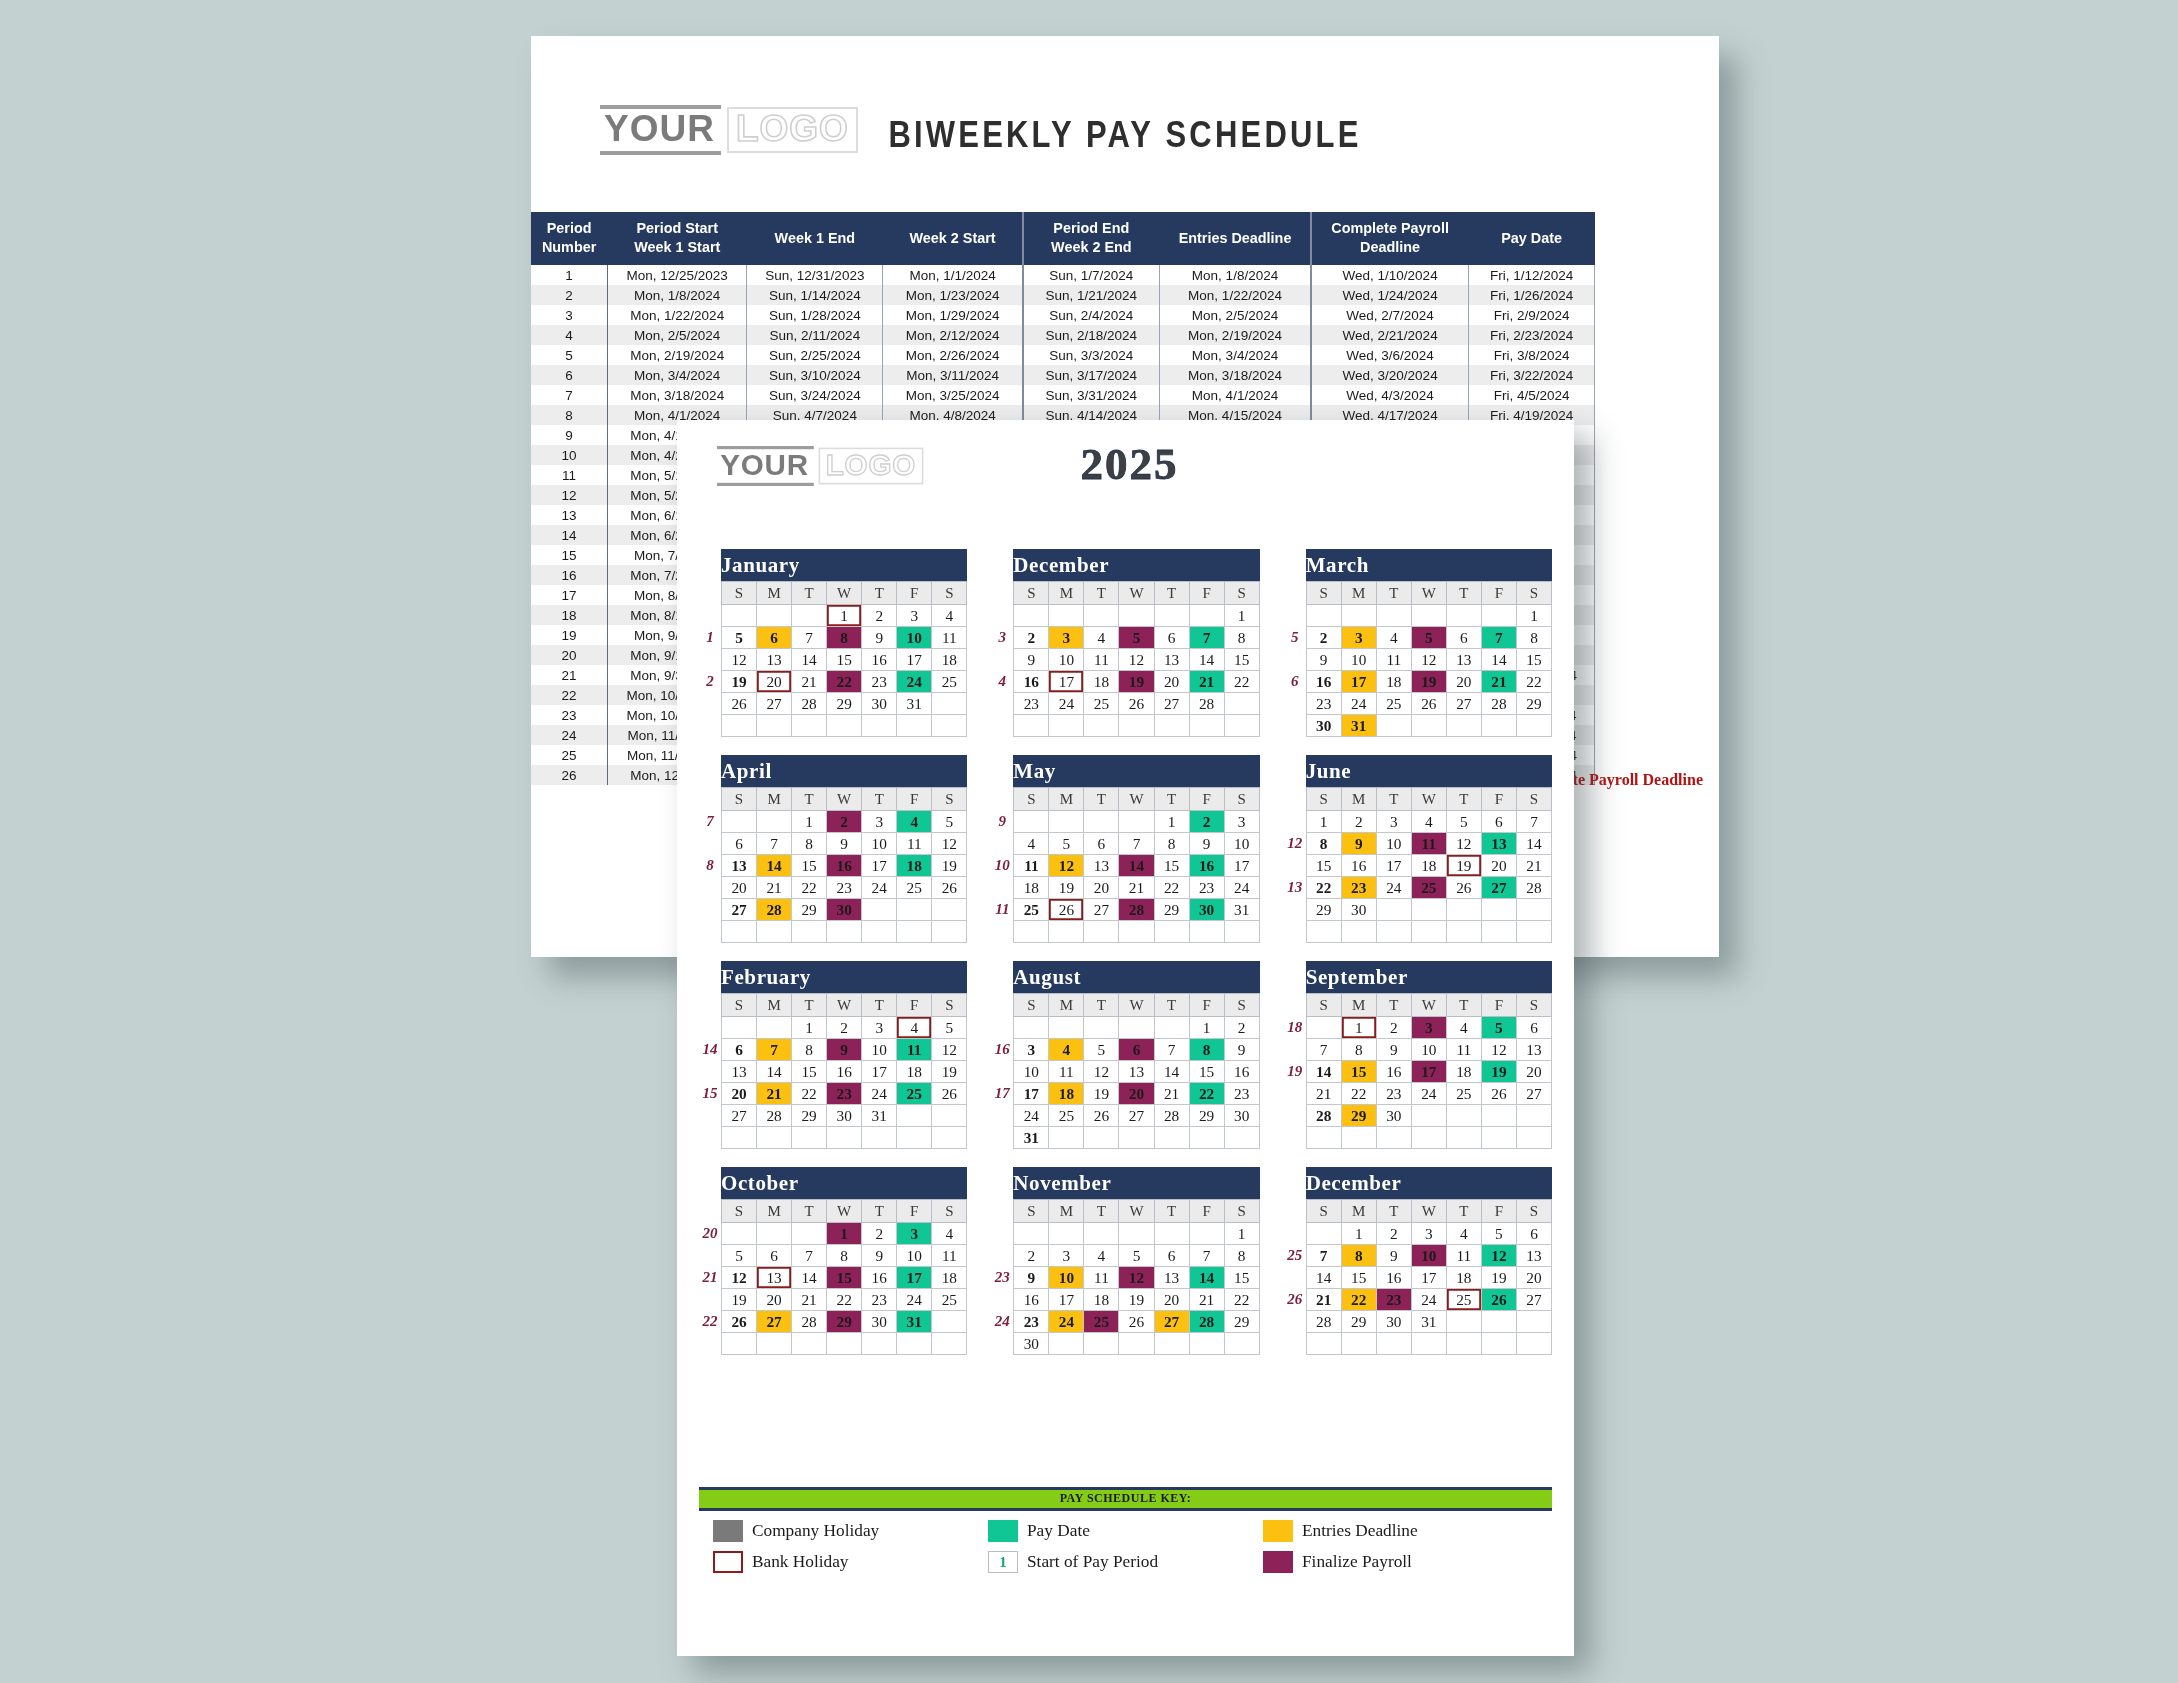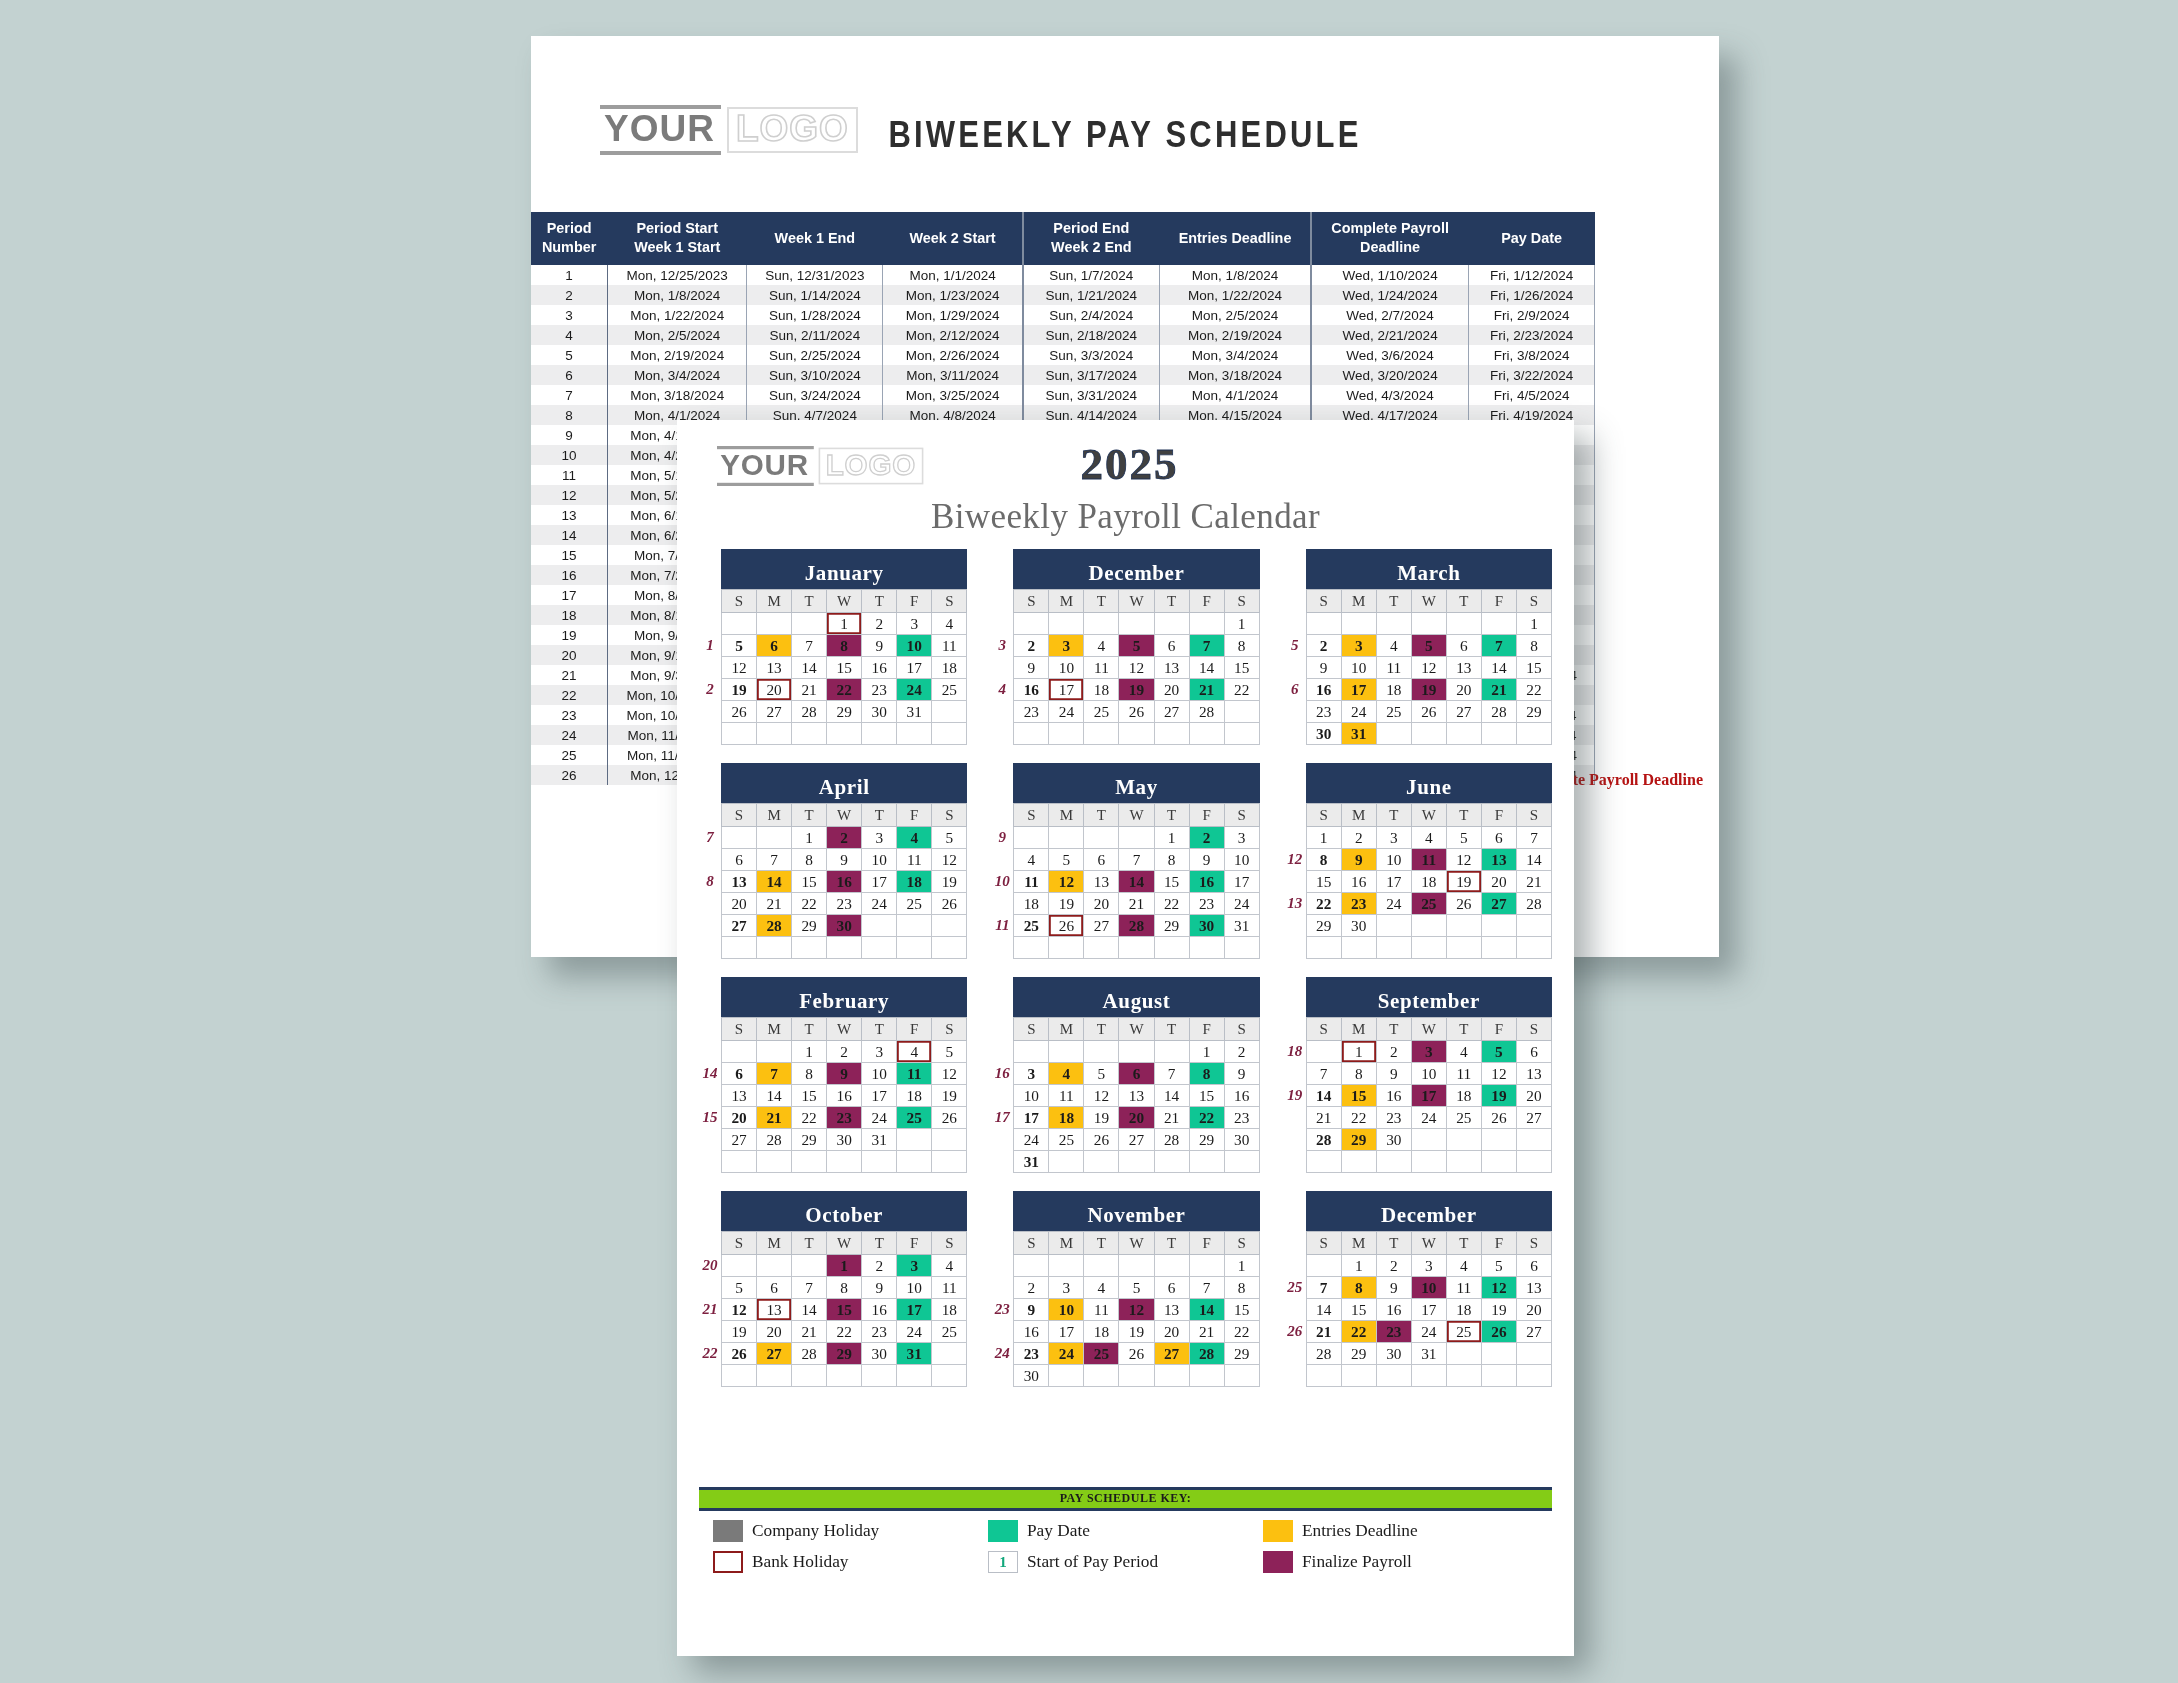--- a/index.html
+++ b/index.html
@@ -86,23 +86,23 @@
     font-family:"Liberation Serif", serif;
     font-size:35px;color:#6b6b6b;letter-spacing:0.4px;
   }
   #months-grid{
     position:absolute;left:22px;top:129px;width:853px;
     display:grid;grid-template-columns:repeat(3,1fr);
     column-gap:24px;row-gap:18px;
   }
   .month{position:relative;}
   .month-name{
-    background:#253a5e;color:#ffffff;text-align:center;
+    background:#253a5e;color:#ffffff;
     font-family:"Liberation Serif", serif;font-weight:bold;
-    font-size:21px;padding:12px 0 3px 0;letter-spacing:0.6px;
+    font-size:21px;padding:4px 0 3px 0;letter-spacing:0.6px;
     margin-left:22px;
   }
   table.mcal{
     border-collapse:collapse;width:100%;table-layout:fixed;
     font-family:"Liberation Serif", serif;font-size:15.3px;
   }
   table.mcal th.pn,table.mcal td.pn{
     width:22px;border:none;background:transparent;
     font-style:italic;font-weight:bold;font-size:15px;color:#7d2040;
     text-align:center;padding:0;
@@ -460,21 +460,20 @@
 </div>
 
 <div id="front-sheet">
 
   <div id="front-logo" class="logo-box">
     <span class="logo-your">YOUR</span>
     <span class="logo-logo">LOGO</span>
   </div>
 
   <div id="cal-year">2025</div>
-  <div id="cal-subtitle">Biweekly Payroll Calendar</div>
 
   <div id="months-grid">
       <div class="month">
         <div class="month-name">January</div>
         <table class="mcal">
           <thead>
             <tr>
               <th class="pn"></th>
               <th class="dow">S</th>
               <th class="dow">M</th>

